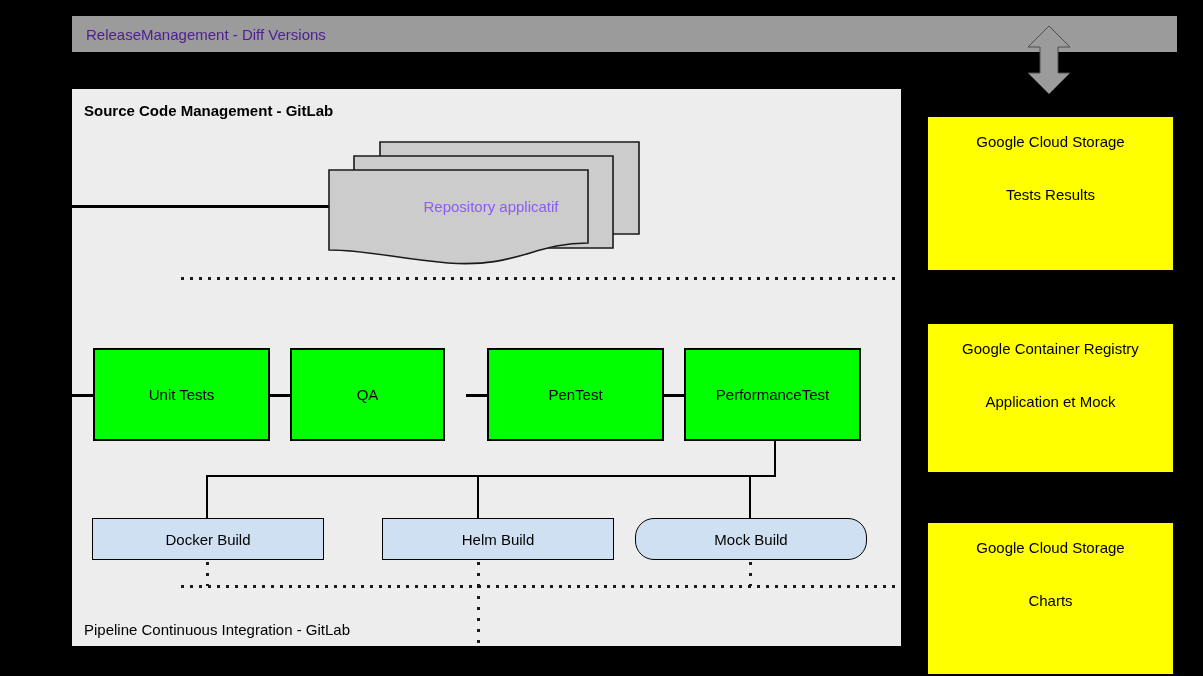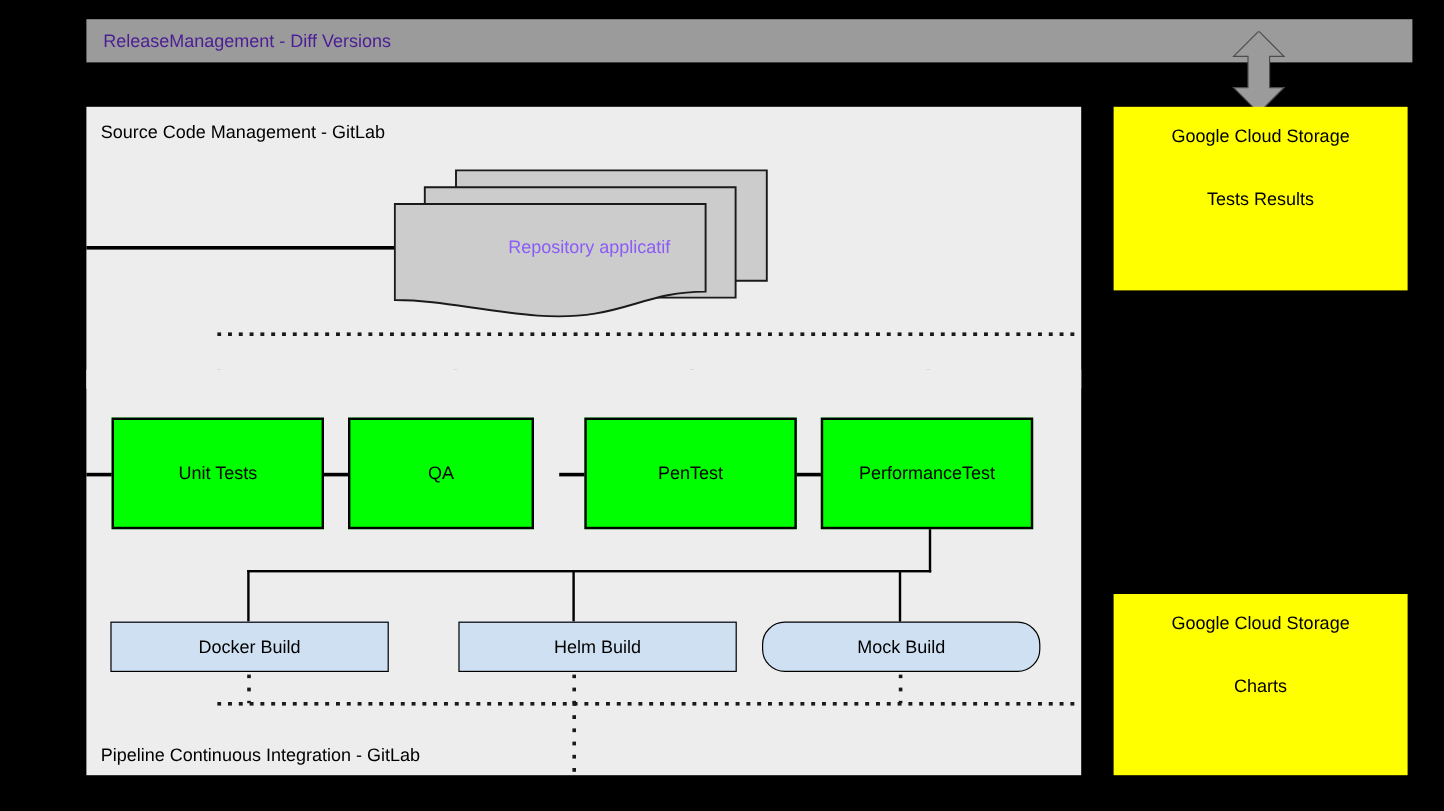--- a/index.html
+++ b/index.html
@@ -37,21 +37,21 @@
     color: #4c1d95;
     white-space: nowrap;
   }
 
   
   .panel {
     background: #ededed;
   }
   .panel-scm {
     left: 72px; top: 89px;
-    width: 829px; height: 235px;
+    width: 829px; height: 235px; font-weight: bold;
   }
   .panel-ci {
     left: 72px; top: 308px;
     width: 829px; height: 338px;
   }
   .panel-label {
     position: absolute;
     font-size: 15px;
     color: #000000;
     white-space: nowrap;
@@ -101,20 +101,21 @@
   }
 
   
   .yellowbox {
     background: #ffff00;
     display: flex;
     flex-direction: column;
     align-items: center;
     font-size: 15px;
     color: #000000;
+    margin-top: 28px;
   }
   .yellowbox .line1 { margin-top: 16px; }
   .yellowbox .line2 { margin-top: 36px; }
 
   
   .hline   { background: #000000; height: 3px; }
   .hline-thin { background: #000000; height: 2px; }
   .vline-thin { background: #000000; width: 2px; }
 
   .hdot {
@@ -214,19 +215,23 @@
   <div class="abs vdot" style="left:477px; top:562px; height:24px;"></div>
   <div class="abs vdot" style="left:749px; top:562px; height:24px;"></div>
   <div class="abs hdot" style="left:181px; top:585px; width:719px;"></div>
   <div class="abs vdot" style="left:477px; top:585px; height:61px;"></div>
 
   <div class="abs yellowbox" style="left:928px; top:89px; width:245px; height:153px;">
     <span class="line1">Google Cloud Storage</span>
     <span class="line2">Tests Results</span>
   </div>
 
+  <div class="abs yellowbox" style="left:928px; top:296px; width:245px; height:148px;">
+    <span class="line1">Google Container Registry</span>
+    <span class="line2">Application et Mock</span>
+  </div>
 
   <div class="abs yellowbox" style="left:928px; top:495px; width:245px; height:151px;">
     <span class="line1">Google Cloud Storage</span>
     <span class="line2">Charts</span>
   </div>
 
 </div>
 
 </body></html>

